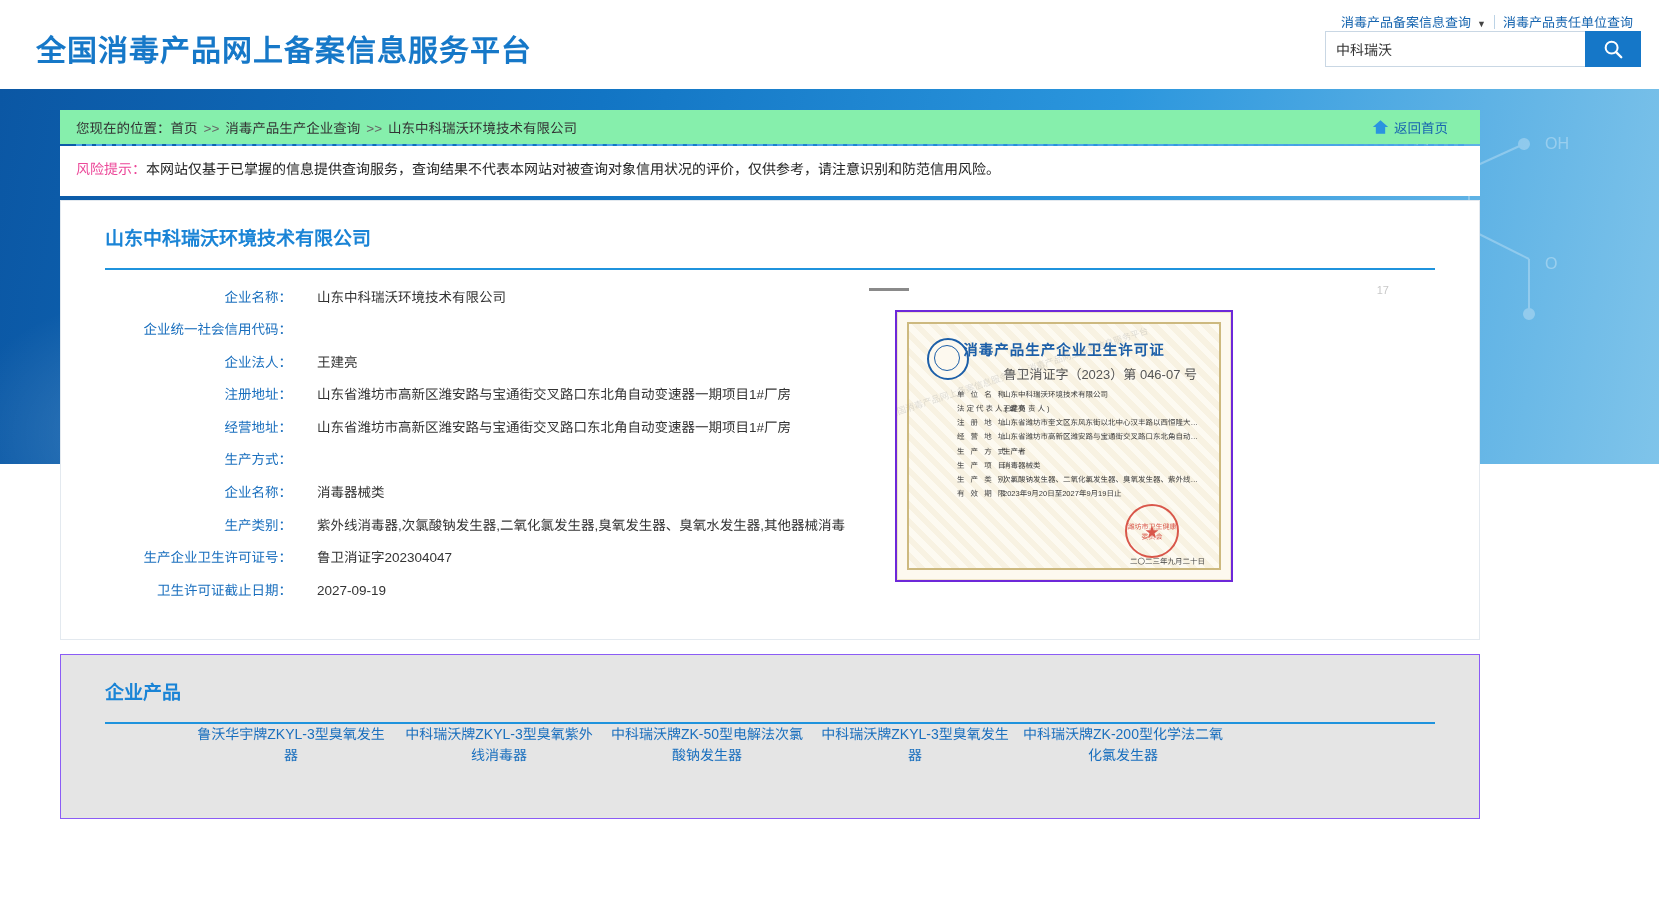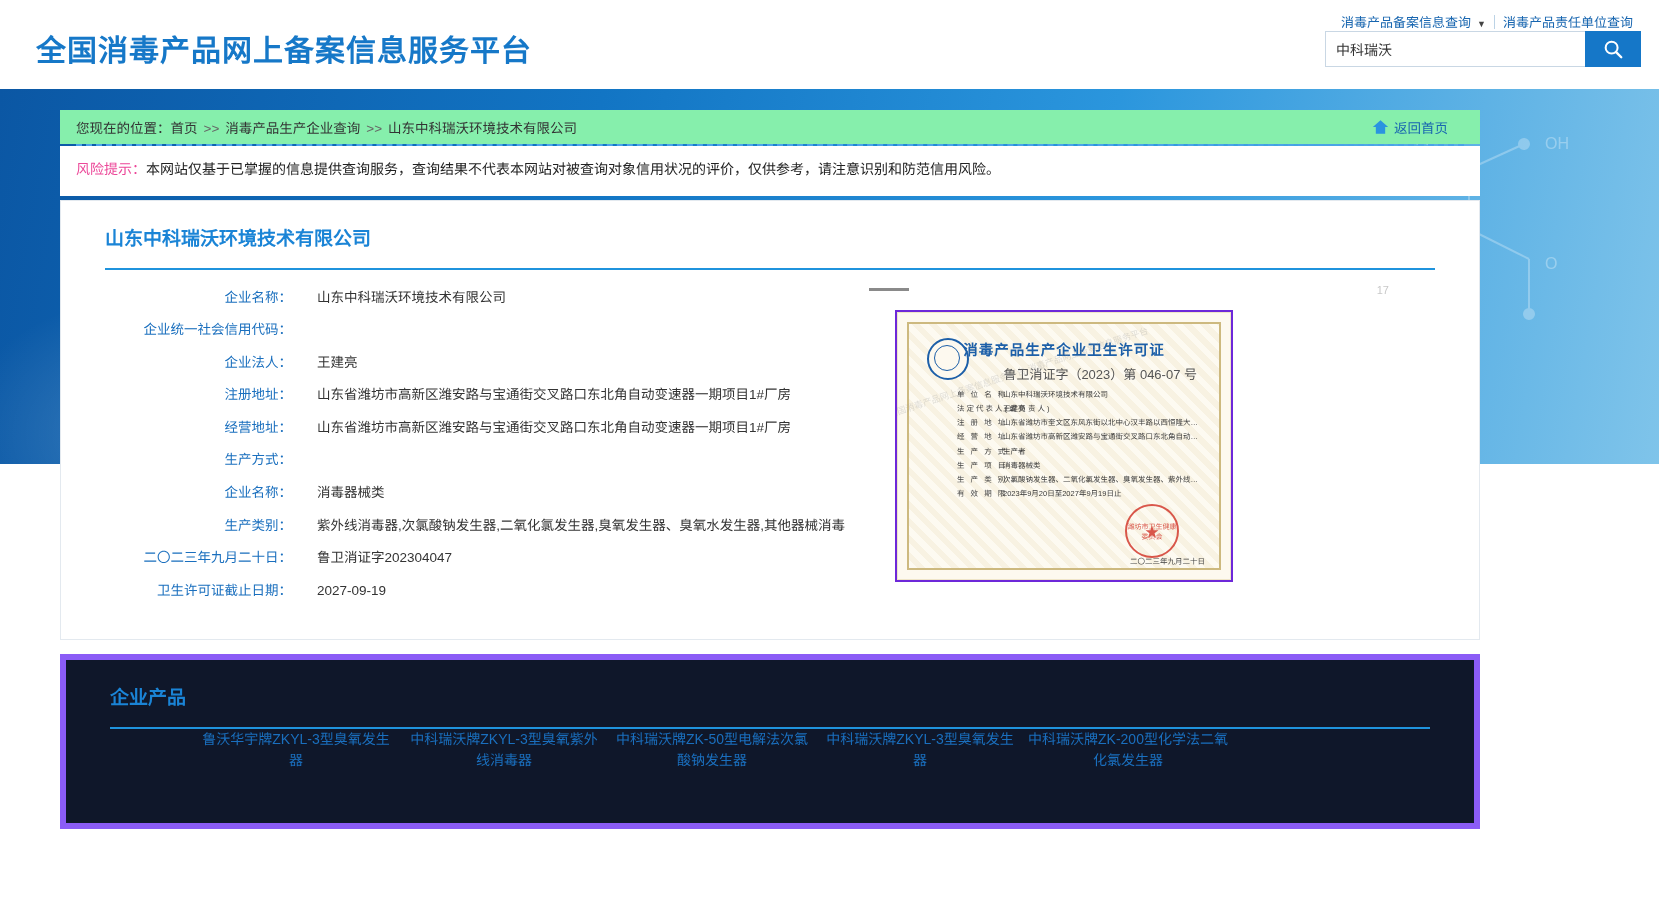--- a/index.html
+++ b/index.html
@@ -381,22 +381,22 @@
     transform: rotate(-18deg);
     line-height: 2.4;
     padding: 40px 10px;
     box-sizing: border-box;
     overflow: hidden;
     white-space: nowrap;
   }
 
   
   .products-card {
-    background: #0f172a;
-    border: 6px solid #8b5cf6;
+    background: #e5e5e5;
+    border: 1px solid #8b5cf6;
     margin-top: 14px;
     padding: 22px 30px 30px 30px;
     box-sizing: border-box;
   }
   .product-grid {
     display: flex;
     flex-wrap: wrap;
     gap: 0px 8px;
     padding-left: 100px;
   }
@@ -510,21 +510,21 @@
         </div>
         <div class="info-row">
           <div class="info-label">企业名称：</div>
           <div class="info-value">消毒器械类</div>
         </div>
         <div class="info-row">
           <div class="info-label">生产类别：</div>
           <div class="info-value">紫外线消毒器,次氯酸钠发生器,二氧化氯发生器,臭氧发生器、臭氧水发生器,其他器械消毒</div>
         </div>
         <div class="info-row">
-          <div class="info-label">二〇二三年九月二十日：</div>
+          <div class="info-label">生产企业卫生许可证号：</div>
           <div class="info-value">鲁卫消证字202304047</div>
         </div>
         <div class="info-row">
           <div class="info-label">卫生许可证截止日期：</div>
           <div class="info-value">2027-09-19</div>
         </div>
       </div>
 
       <div class="licence-area">
         <div class="lic-bar"></div>

